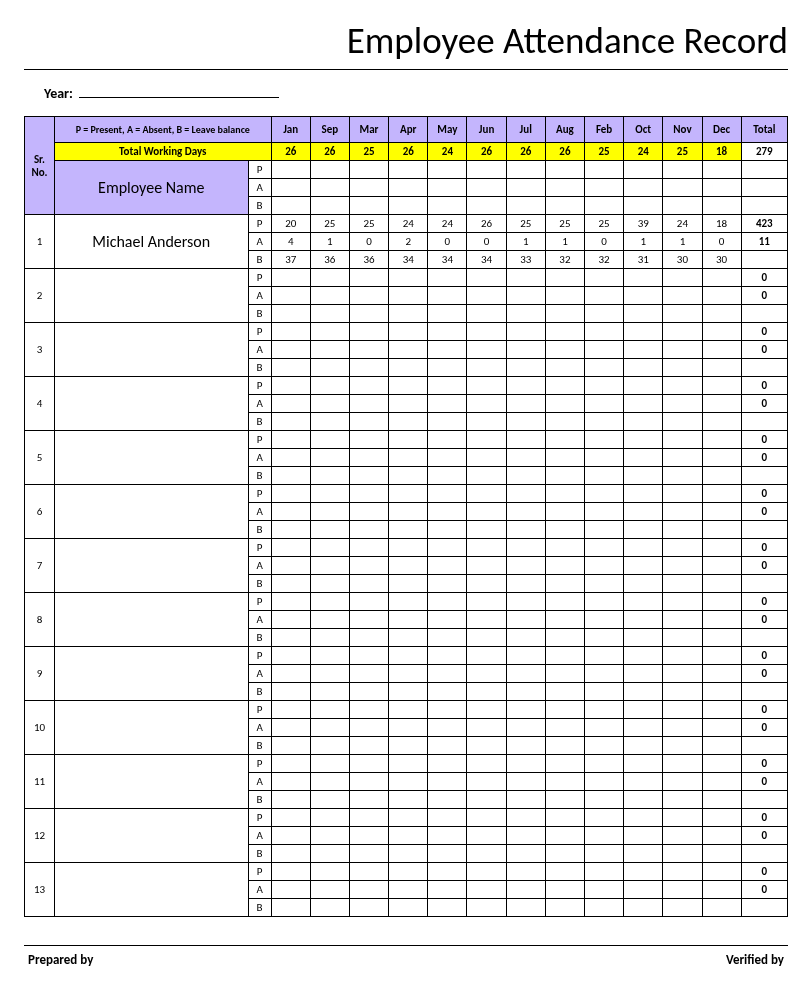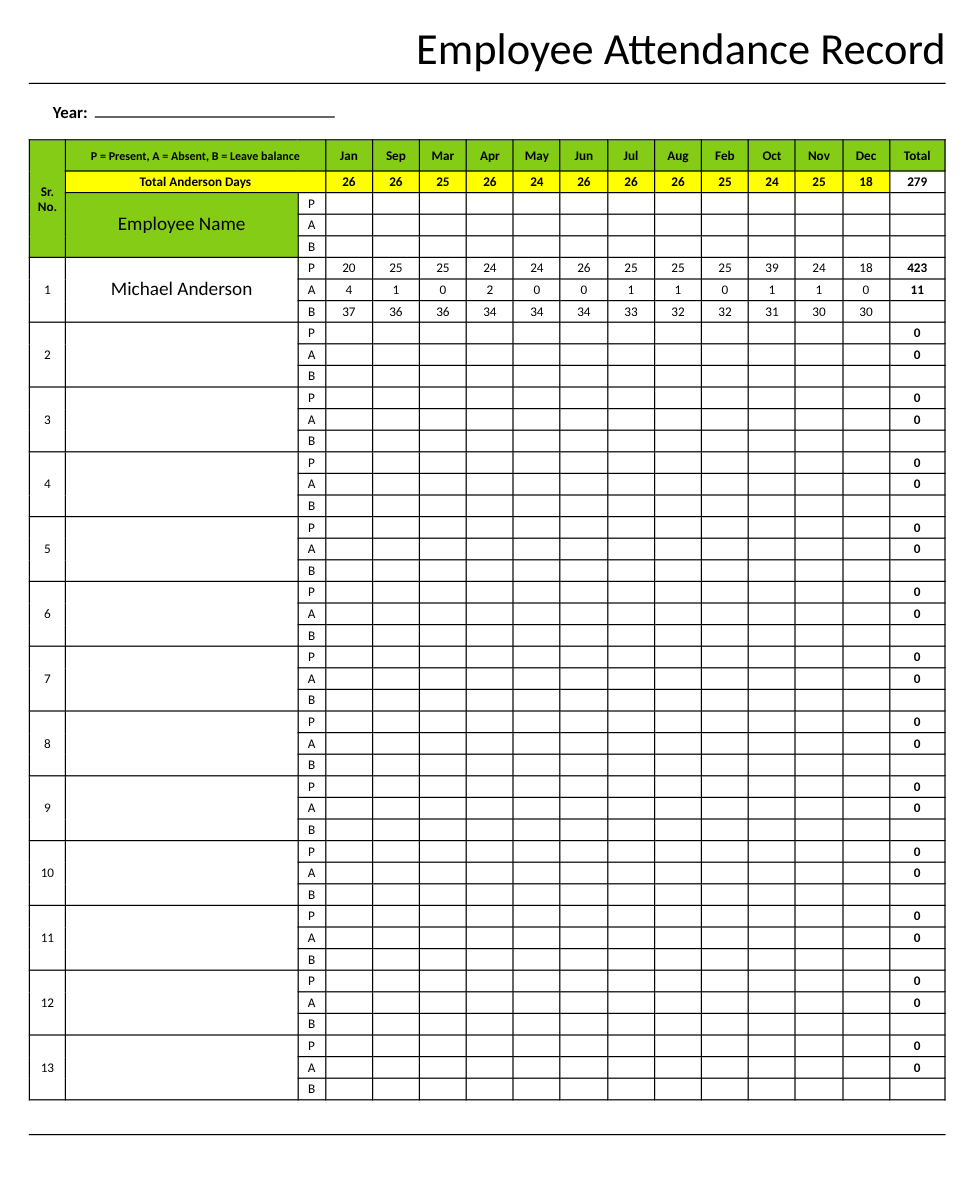--- a/index.html
+++ b/index.html
@@ -44,21 +44,21 @@
   }
   table.att th, table.att td {
     border: 1px solid #000;
     padding: 1px 2px;
     text-align: center;
     vertical-align: middle;
     height: 18px;
   }
   table.att th {
     font-weight: 700;
-    background: #84cc16;
+    background: #c4b5fd;
     margin-left: 41px;
   }
   .col-sr { width: 26px; }
   .col-name { width: 168px; }
   .col-pab { width: 20px; }
   .col-mon { width: 34px; }
   .col-total { width: 40px; }
   .legend-cell {
     background: #c4e7c0;
     font-weight: 700;
@@ -126,21 +126,21 @@
         <th>Jun</th>
         <th>Jul</th>
         <th>Aug</th>
         <th>Feb</th>
         <th>Oct</th>
         <th>Nov</th>
         <th>Dec</th>
         <th>Total</th>
       </tr>
       <tr class="twd-row">
-        <td colspan="2">Total Anderson Days</td>
+        <td colspan="2">Total Working Days</td>
         <td>26</td>
         <td>26</td>
         <td>25</td>
         <td>26</td>
         <td>24</td>
         <td>26</td>
         <td>26</td>
         <td>26</td>
         <td>25</td>
         <td>24</td>
@@ -845,13 +845,17 @@
         <td></td>
         <td></td>
         <td></td>
         <td class=""></td>
       </tr>
     </tbody>
 </table>
 
 <div class="footer">
   <hr>
+  <div class="footer-row">
+    <span>Prepared by</span>
+    <span>Verified by</span>
+  </div>
 </div>
 
 </body></html>

